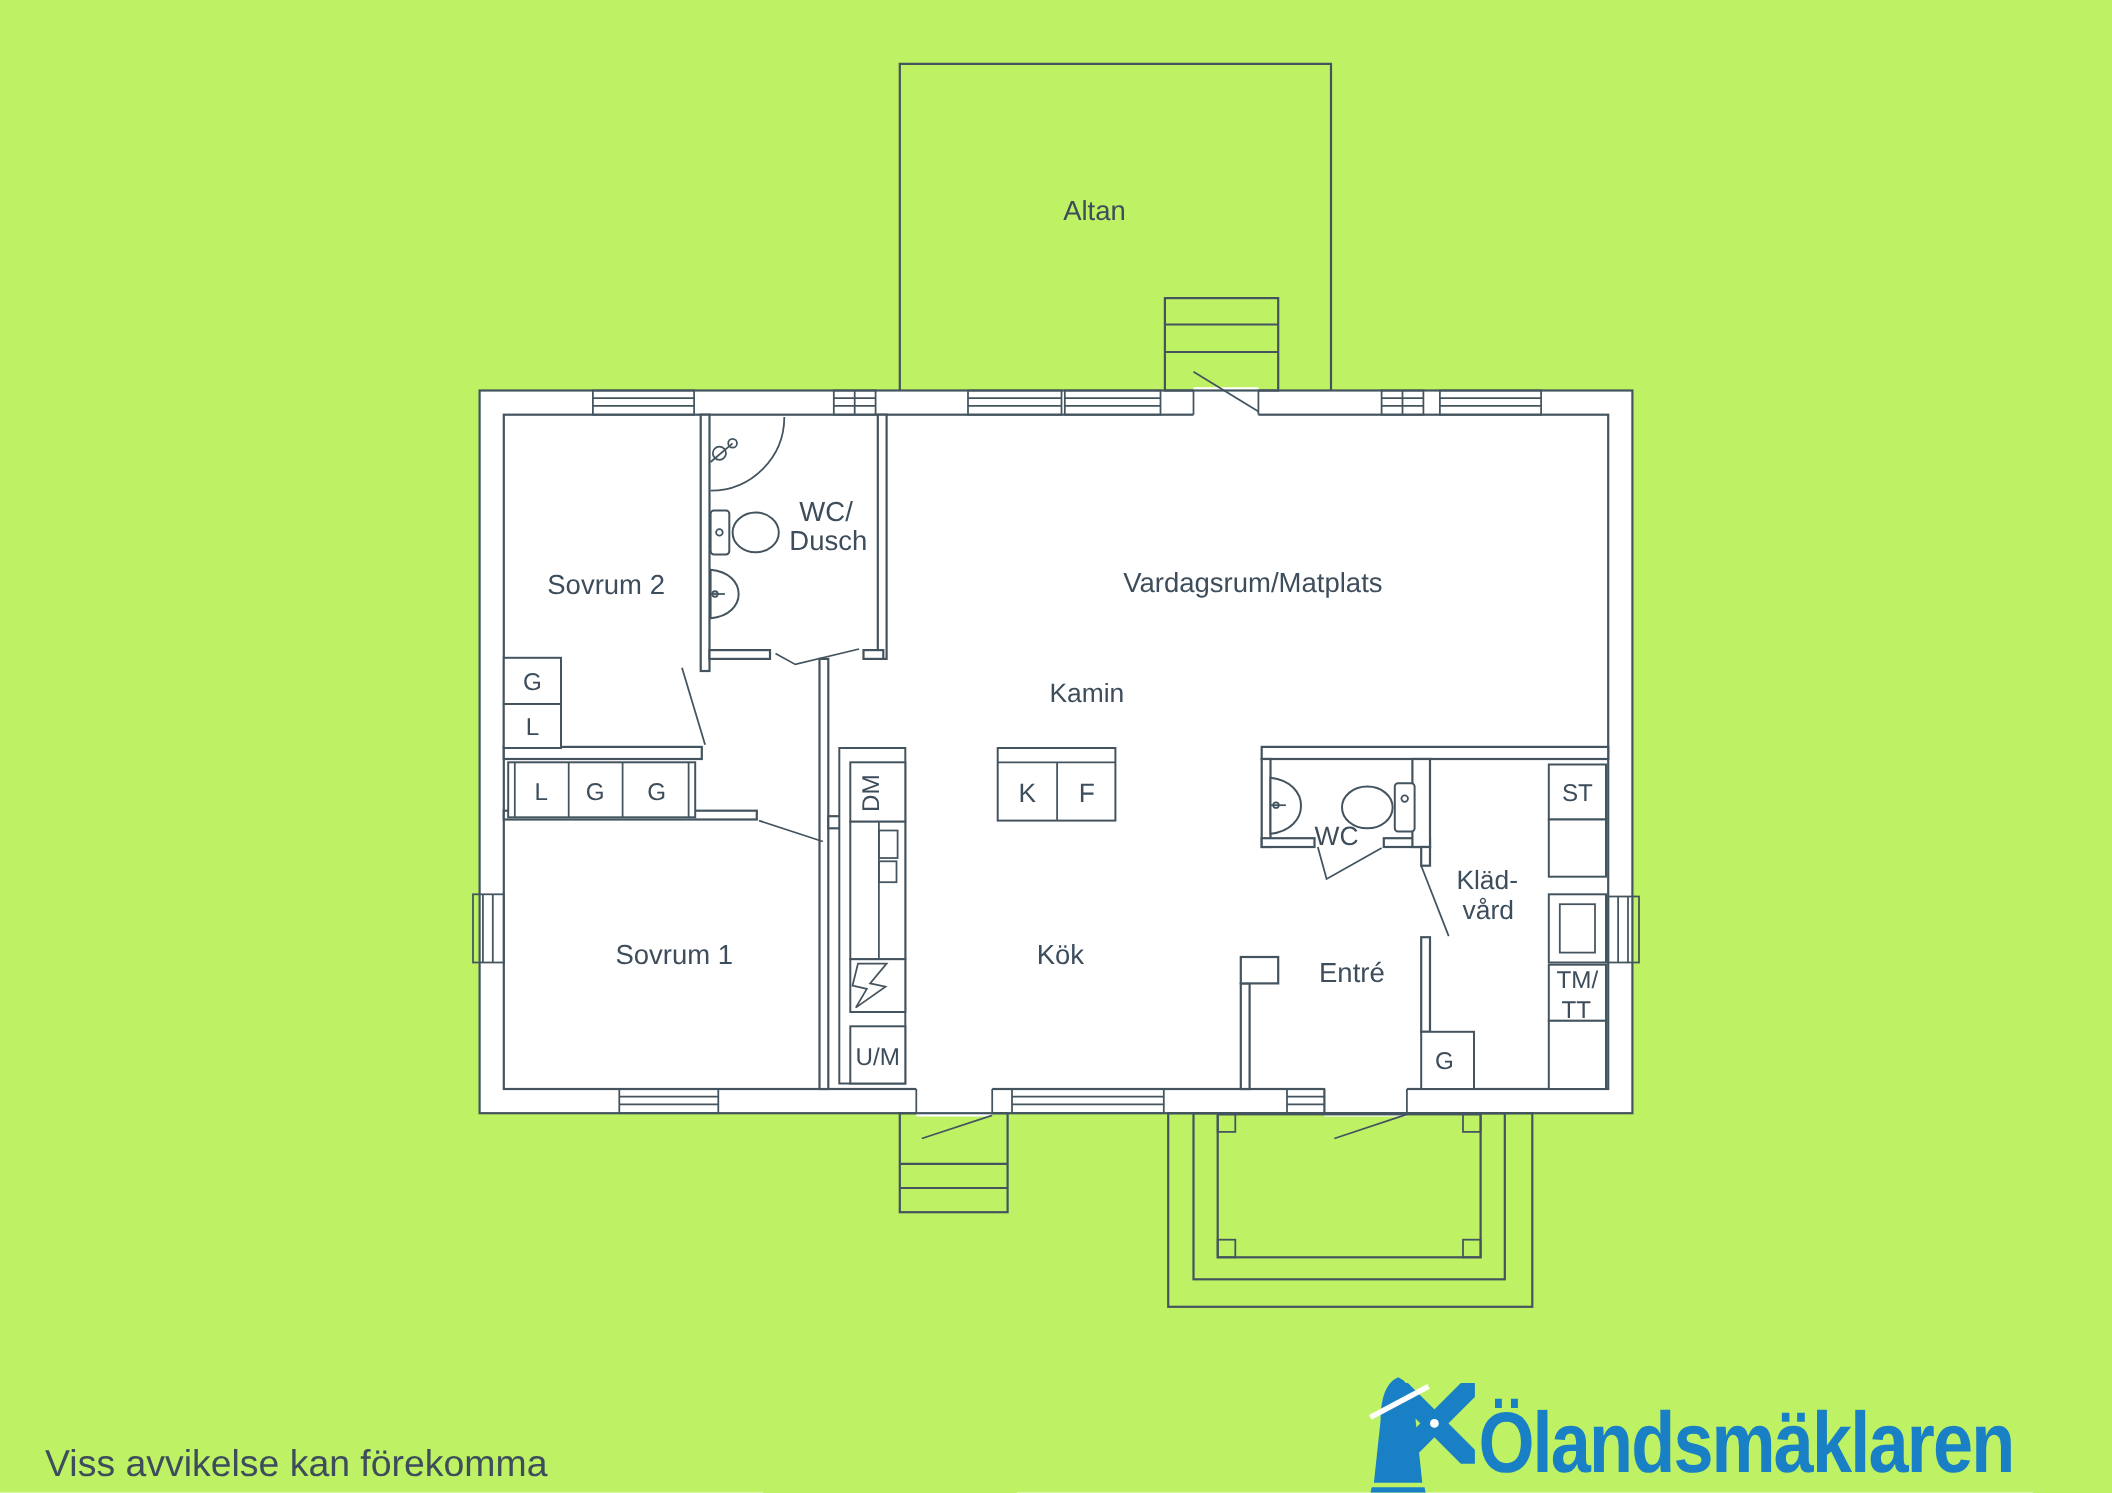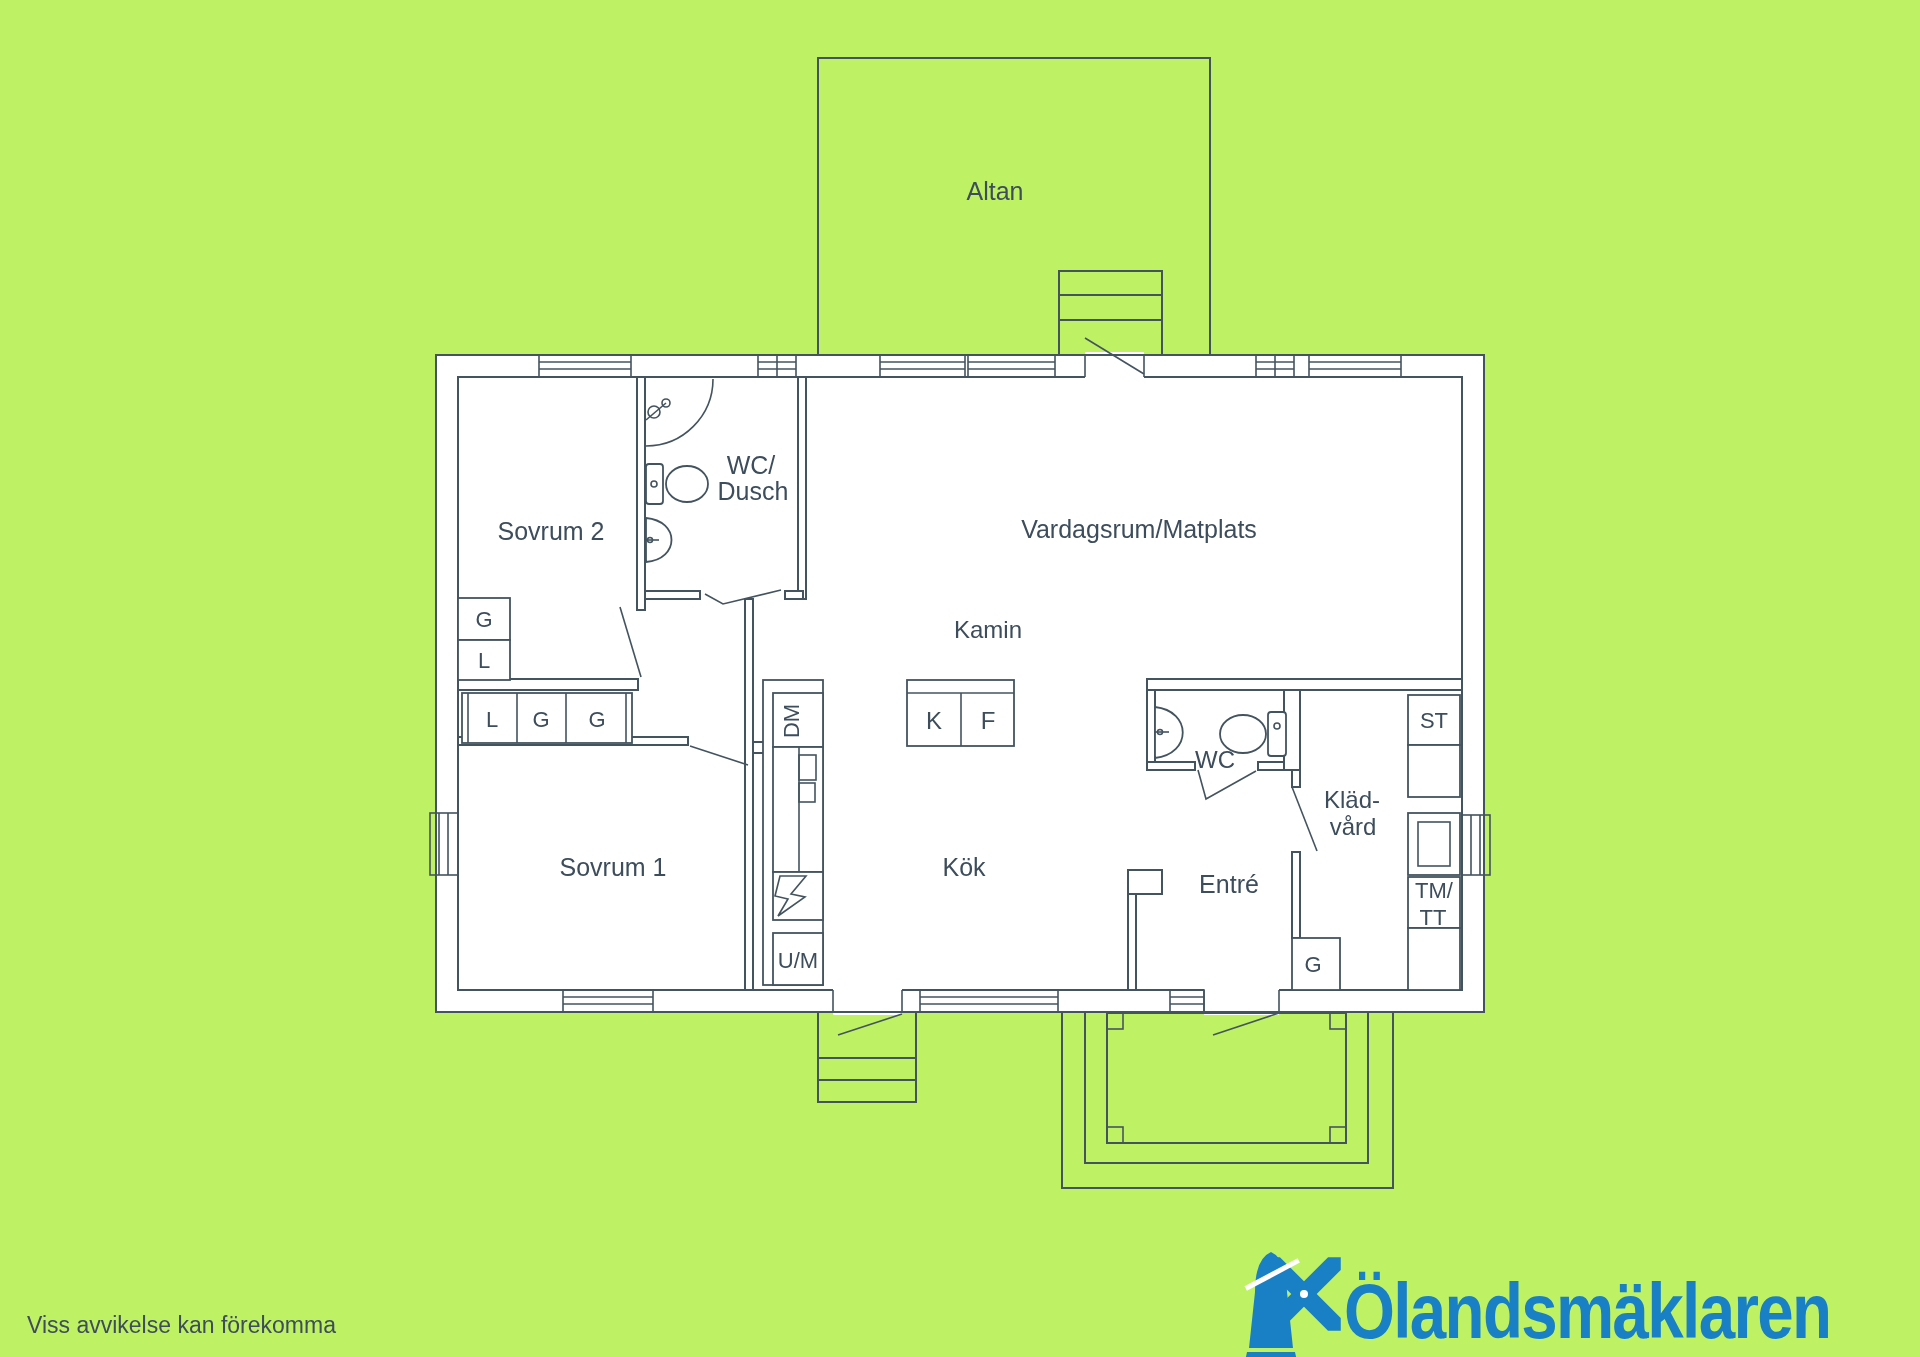--- a/index.html
+++ b/index.html
@@ -6,21 +6,21 @@
   .stage{position:relative;width:1920px;height:1357px;background:#bef264;overflow:hidden;
          font-family:"Liberation Sans",sans-serif;padding-left:28px;}
   #plan-svg{position:absolute;left:0;top:0;}
   
   .w   {fill:#ffffff;stroke:var(--line);stroke-width:2;}
   .ln  {fill:none;stroke:var(--line);stroke-width:2;}
   .thin{fill:none;stroke:var(--line);stroke-width:1.6;}
   .fx  {fill:#ffffff;stroke:var(--line);stroke-width:1.8;}
   .punch{fill:#ffffff;stroke:none;}
   #plan-svg text{fill:var(--text);font-family:"Liberation Sans",sans-serif;}
-  .footer{position:absolute;left:27px;top:1312px;font-size:23px;color:var(--text);}
+  .footer{position:absolute;left:41px;top:1312px;font-size:34px;color:var(--text);}
   .logo{position:absolute;left:1242px;top:1244px;width:660px;height:128px;}
   .logo-icon{position:absolute;left:0;top:0;}
   .logo-text{position:absolute;left:102px;top:1256px;font-size:78px;font-weight:bold;
              color:var(--logo);letter-spacing:-2px;line-height:1;white-space:nowrap;
              transform:scaleX(0.84);transform-origin:left center;}
   .logo-text{top:28px;} 
 </style>
 </head>
 <body style="background: rgb(255, 255, 255);">
 

